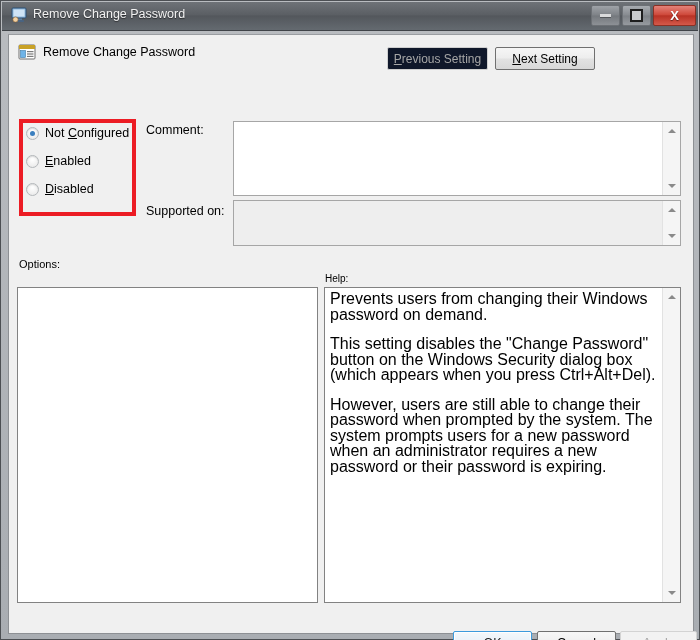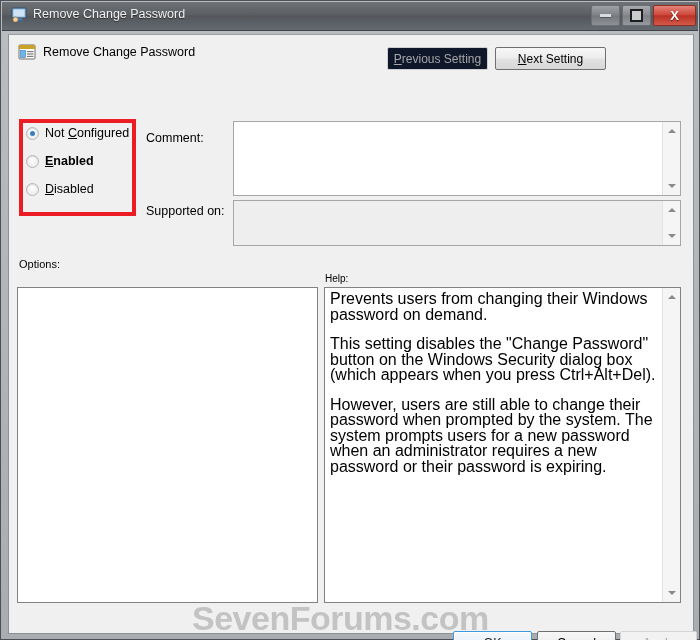--- a/index.html
+++ b/index.html
@@ -108,37 +108,37 @@
     display: flex; align-items: center; justify-content: center;
     cursor: default;
   }
   #prev-setting {
     left: 378px; width: 101px;
     background: #0f172a;
     border: 1px solid #cfcfcf;
     color: #a6a6a6;
   }
   #next-setting {
-    left: 486px; width: 111px;
+    left: 486px; width: 100px;
     background: linear-gradient(180deg,#f6f6f6 0%,#ededed 48%,#e2e2e2 52%,#d8d8d8 100%);
     border: 1px solid #707070;
     color: #000;
   }
   .u { text-decoration: underline; }
 
   
   .radio-row {
     position: absolute;
     left: 17px;
     height: 16px;
     display: flex; align-items: center;
     cursor: default;
   }
   #radio-notconf  { top: 90px; }
-  #radio-enabled  { top: 118px; font-weight: bold; }
+  #radio-enabled  { top: 118px; }
   #radio-disabled { top: 146px; }
   .radio-mark {
     width: 13px; height: 13px;
     border-radius: 50%;
     box-sizing: border-box;
     background: radial-gradient(circle at 50% 35%, #ffffff 0%, #f0f0f0 60%, #e4e4e4 100%);
     border: 1px solid #b3b7ba;
     box-shadow: inset 0 1px 1px rgba(0,0,0,.10);
     position: relative;
     flex: 0 0 auto;
@@ -162,21 +162,21 @@
     position: absolute;
     left: 10px; top: 84px;
     width: 117px; height: 97px;
     box-sizing: border-box;
     border: 4px solid #ec1c24;
     pointer-events: none;
   }
 
   
   #comment-label {
-    position: absolute; left: 137px; top: 96px;
+    position: absolute; left: 137px; top: 88px;
     font-size: 12.5px; white-space: nowrap;
   }
   #comment-box {
     position: absolute; left: 224px; top: 86px;
     width: 448px; height: 75px;
     box-sizing: border-box;
     background: #ffffff;
     border: 1px solid #a6a6a6;
   }
   #comment-text {
@@ -421,21 +421,20 @@
       <div class="vscroll">
         <div class="arrow up">
             <span class="tri-up"></span>
           </div>
         <div class="arrow down">
             <span class="tri-down"></span>
           </div>
       </div>
     </div>
 
-    <div id="watermark">SevenForums.com</div>
 
     <div class="footbtn" id="ok-button">
       <span>OK</span>
     </div>
     <div class="footbtn" id="cancel-button">
       <span>Cancel</span>
     </div>
     <div class="footbtn" id="apply-button">
       <span><span class="u">A</span><span>pply</span></span>
     </div>

